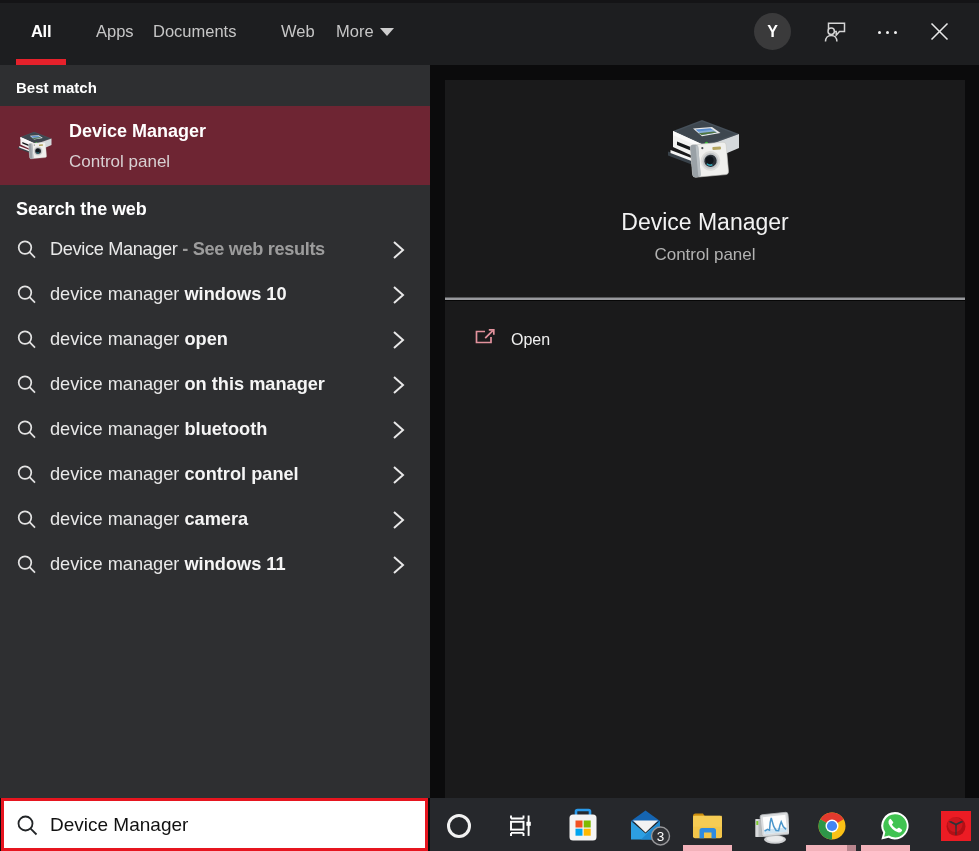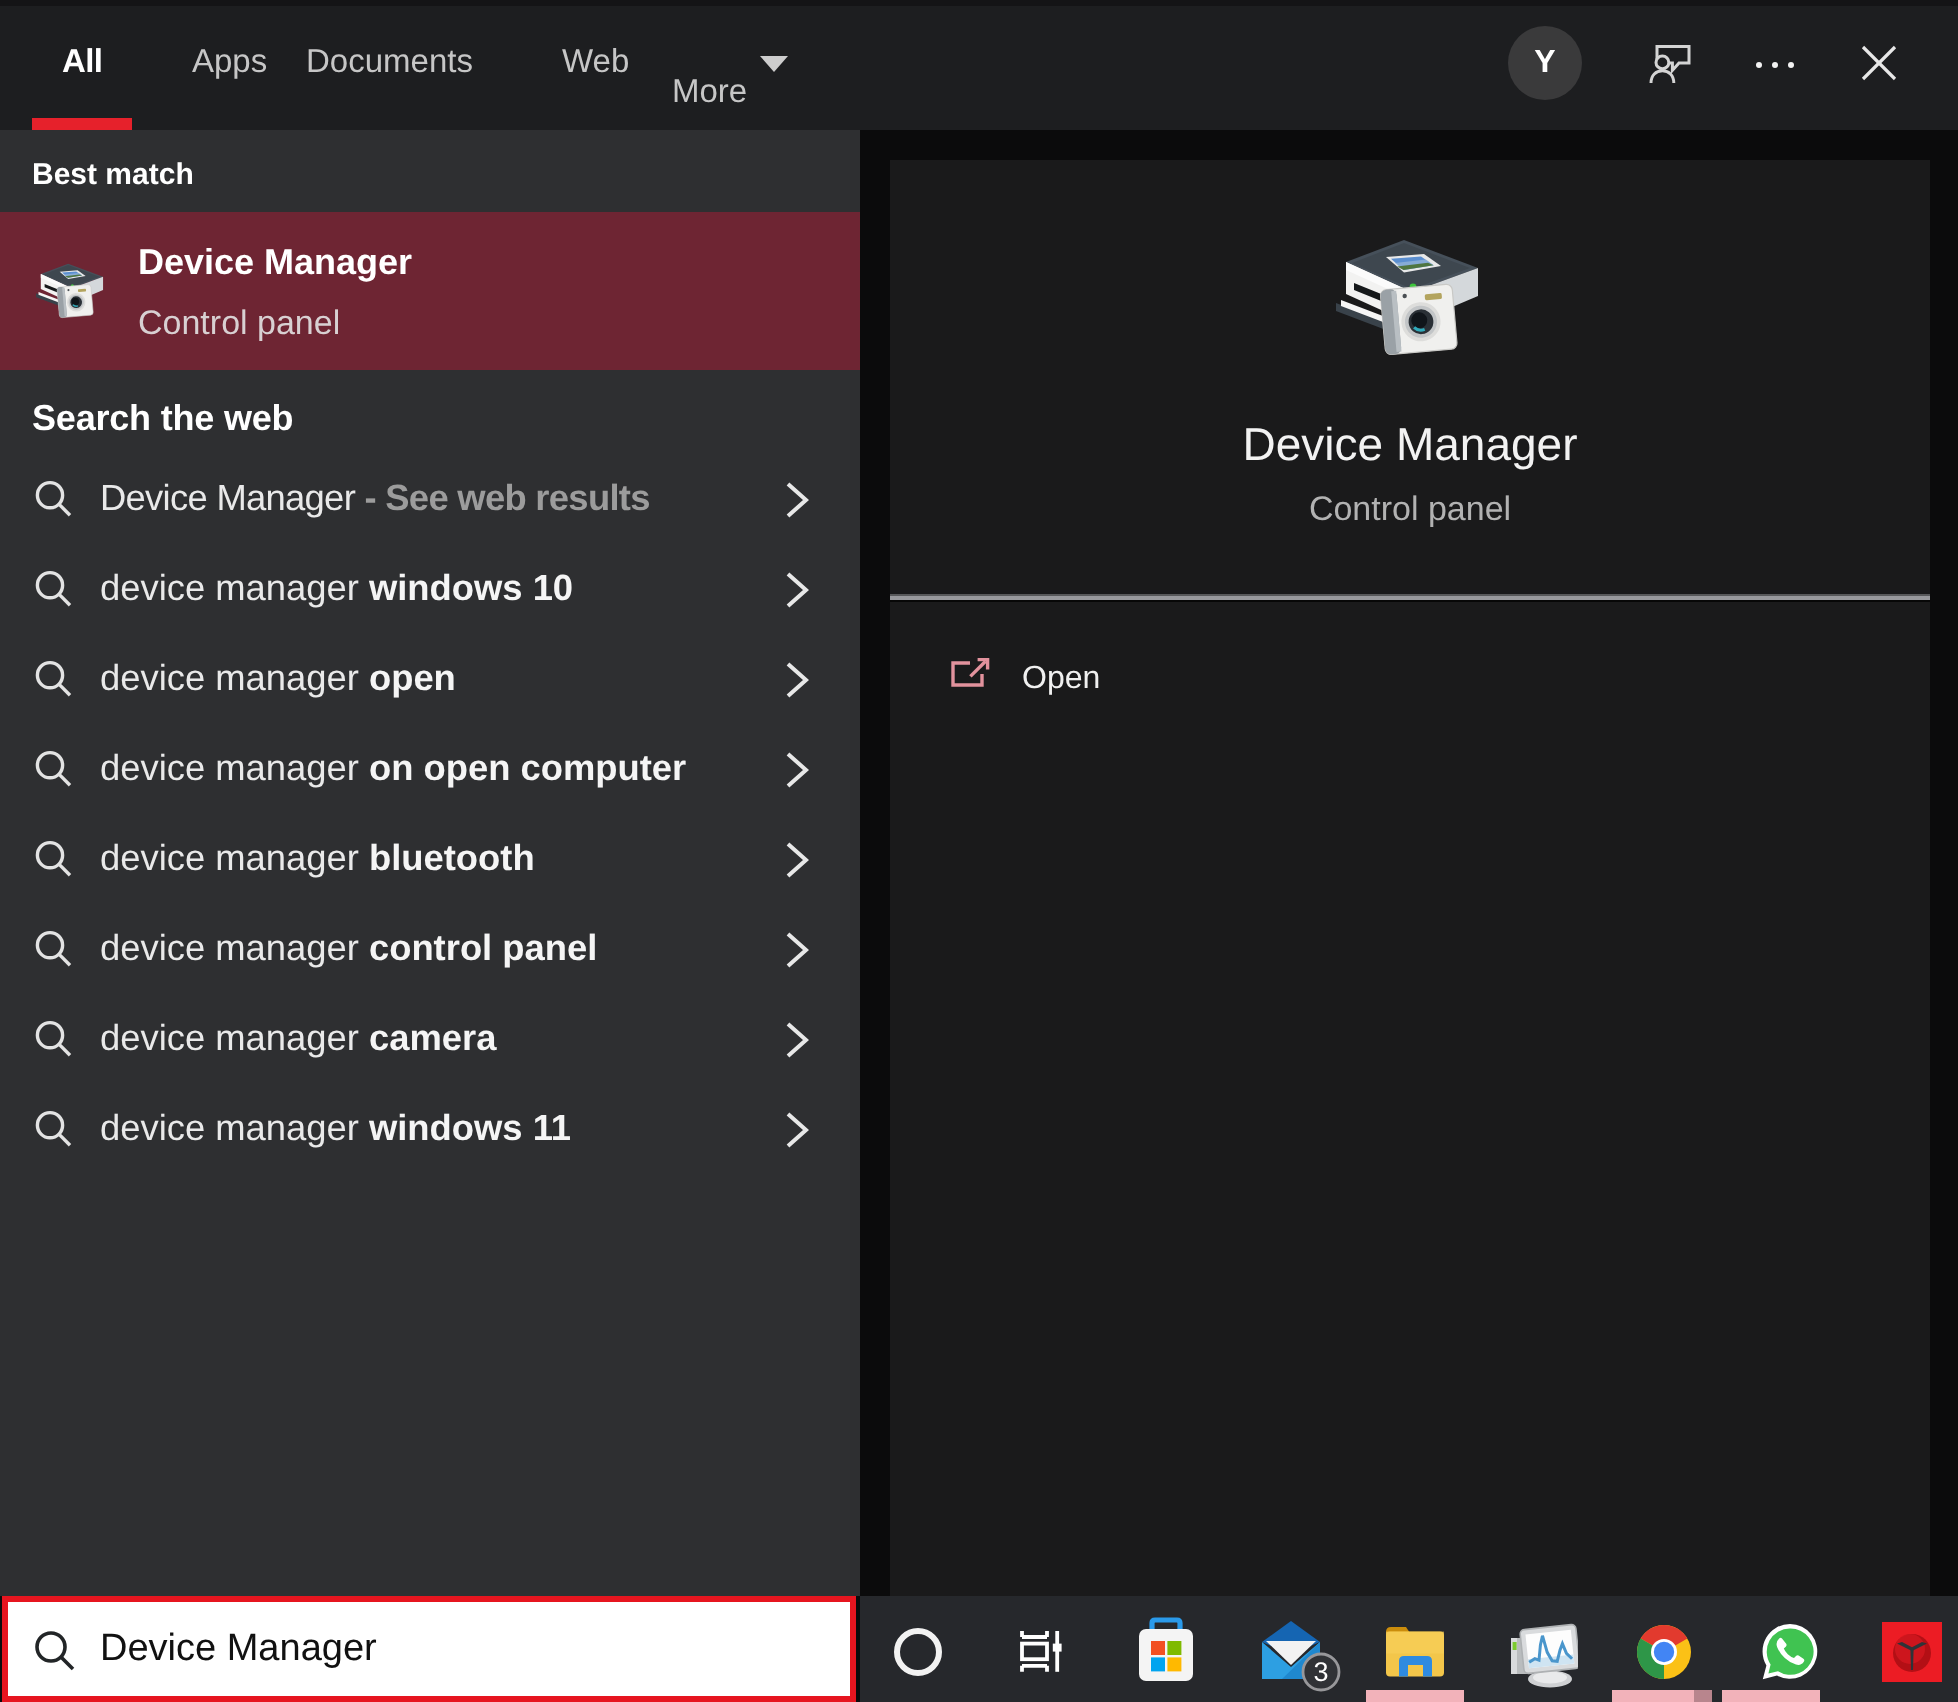--- a/index.html
+++ b/index.html
@@ -13,21 +13,21 @@
 <div id="stage">
 
   <div class="abs" style="left:0;top:0;width:979px;height:65px;background:#1d1e20;"></div>
   <div class="abs" style="left:0;top:0;width:979px;height:3px;background:#141416;"></div>
   <div class="abs" style="left:16px;top:59px;width:50px;height:6px;background:#e6212b;"></div>
   <div class="abs" style="left:0;top:22px;width:979px;height:22px;color:#c6c6c6;font-size:16.5px;">
     <span class="abs" style="left:31px;color:#fff;font-weight:bold;letter-spacing:-0.3px;">All</span>
     <span class="abs" style="left:96px;">Apps</span>
     <span class="abs" style="left:153px;">Documents</span>
     <span class="abs" style="left:281px;">Web</span>
-    <span class="abs" style="left:336px;margin-top:15px;">More</span>
+    <span class="abs" style="left:336px;">More</span>
   </div>
   <div class="abs" style="left:380px;top:28px;width:0;height:0;border-left:7px solid transparent;border-right:7px solid transparent;border-top:8px solid #cdcdcd;"></div>
 
   <div class="abs" style="left:754px;top:13px;width:37px;height:37px;border-radius:50%;background:#3a3a3b;color:#fff;font-size:16px;font-weight:bold;text-align:center;line-height:37px;">Y</div>
 
   <svg class="abs" style="left:823px;top:19px;" width="25" height="25" viewBox="0 0 25 25" fill="none" stroke="#d4d4d4" stroke-width="1.5">
     <path d="M5.5 10.5 L5.5 4.2 L21.5 4.2 L21.5 12.5 L16.5 12.5 L13.2 16.2 L13.2 12.5 L11.5 12.5"></path>
     <circle cx="8.2" cy="12.2" r="3.2"></circle>
     <path d="M2.5 22.5 C2.5 18.6 5 16.4 8.2 16.4 C11.4 16.4 13.9 18.6 13.9 22.5"></path>
   </svg>
@@ -75,21 +75,21 @@
         <line x1="13.6" y1="13.2" x2="19" y2="18.6"></line>
   </svg>
   <div class="abs" style="left:50px;top:329.0px;font-size:18.2px;color:#e9e9e9;white-space:nowrap;letter-spacing:0px;">device manager <span style="color:#f5f5f5;font-weight:bold">open</span></div>
   <svg class="abs" style="left:391px;top:330.0px" width="14" height="20" viewBox="0 0 14 20" fill="none" stroke="#e8e8e8" stroke-width="2">
     <polyline points="3,2 12,10 3,18"></polyline>
   </svg>
   <svg class="abs" style="left:16px;top:373.5px" width="23" height="23" viewBox="0 0 23 23" fill="none" stroke="#e3e3e3" stroke-width="1.7">
     <circle cx="9" cy="8.6" r="6.3"></circle>
         <line x1="13.6" y1="13.2" x2="19" y2="18.6"></line>
   </svg>
-  <div class="abs" style="left:50px;top:374.0px;font-size:18.2px;color:#e9e9e9;white-space:nowrap;letter-spacing:0px;">device manager <span style="color:#f5f5f5;font-weight:bold">on open computer</span></div>
+  <div class="abs" style="left:50px;top:374.0px;font-size:18.2px;color:#e9e9e9;white-space:nowrap;letter-spacing:0px;">device manager <span style="color:#f5f5f5;font-weight:bold">on this manager</span></div>
   <svg class="abs" style="left:391px;top:375.0px" width="14" height="20" viewBox="0 0 14 20" fill="none" stroke="#e8e8e8" stroke-width="2">
     <polyline points="3,2 12,10 3,18"></polyline>
   </svg>
   <svg class="abs" style="left:16px;top:418.5px" width="23" height="23" viewBox="0 0 23 23" fill="none" stroke="#e3e3e3" stroke-width="1.7">
     <circle cx="9" cy="8.6" r="6.3"></circle>
         <line x1="13.6" y1="13.2" x2="19" y2="18.6"></line>
   </svg>
   <div class="abs" style="left:50px;top:419.0px;font-size:18.2px;color:#e9e9e9;white-space:nowrap;letter-spacing:0px;">device manager <span style="color:#f5f5f5;font-weight:bold">bluetooth</span></div>
   <svg class="abs" style="left:391px;top:420.0px" width="14" height="20" viewBox="0 0 14 20" fill="none" stroke="#e8e8e8" stroke-width="2">
     <polyline points="3,2 12,10 3,18"></polyline>

